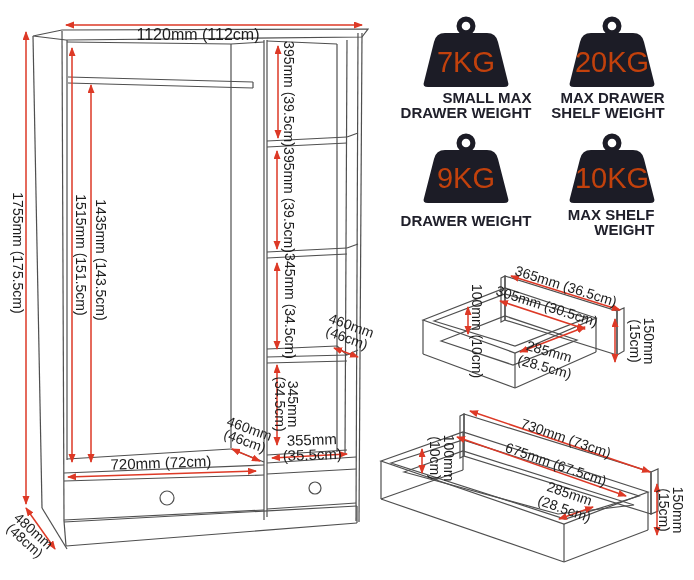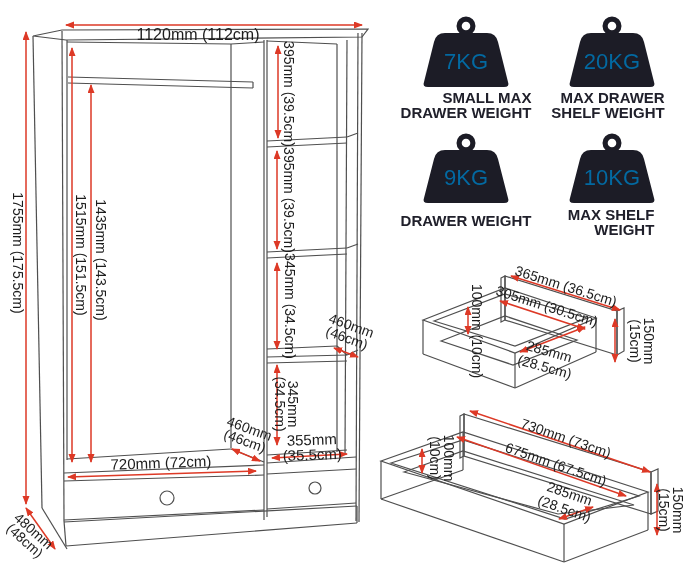--- a/index.html
+++ b/index.html
@@ -5,21 +5,21 @@
   html,body{margin:0;padding:0;background:#fff;}
   #stage{position:relative;width:694px;height:580px;background:#ffffff;overflow:hidden;
          font-family:"Liberation Sans", sans-serif;}
   #art{position:absolute;left:0;top:0;}
   .dim{position:absolute;color:#1d1d1d;font-size:14px;line-height:14px;white-space:nowrap;
        transform:translate(-50%,-50%);text-align:center;}
   .dim.lg{font-size:16px;}
   .dim.md{font-size:15px;}
   .dim span{display:block;}
   .rot90{transform:translate(-50%,-50%) rotate(90deg);}
-  .kg{position:absolute;color:#0369a1;font-size:22px;line-height:22px;white-space:nowrap;
+  .kg{position:absolute;color:#c2410c;font-size:29px;line-height:22px;white-space:nowrap;
       transform:translate(-50%,-50%);}
   .cap{position:absolute;color:#20202b;font-size:15px;line-height:14.5px;font-weight:bold;
        white-space:nowrap;transform:translate(-50%,-50%);text-align:right;}
   .cap span{display:block;}
 </style>
 </head>
 <body>
 
 <div id="stage">
 

